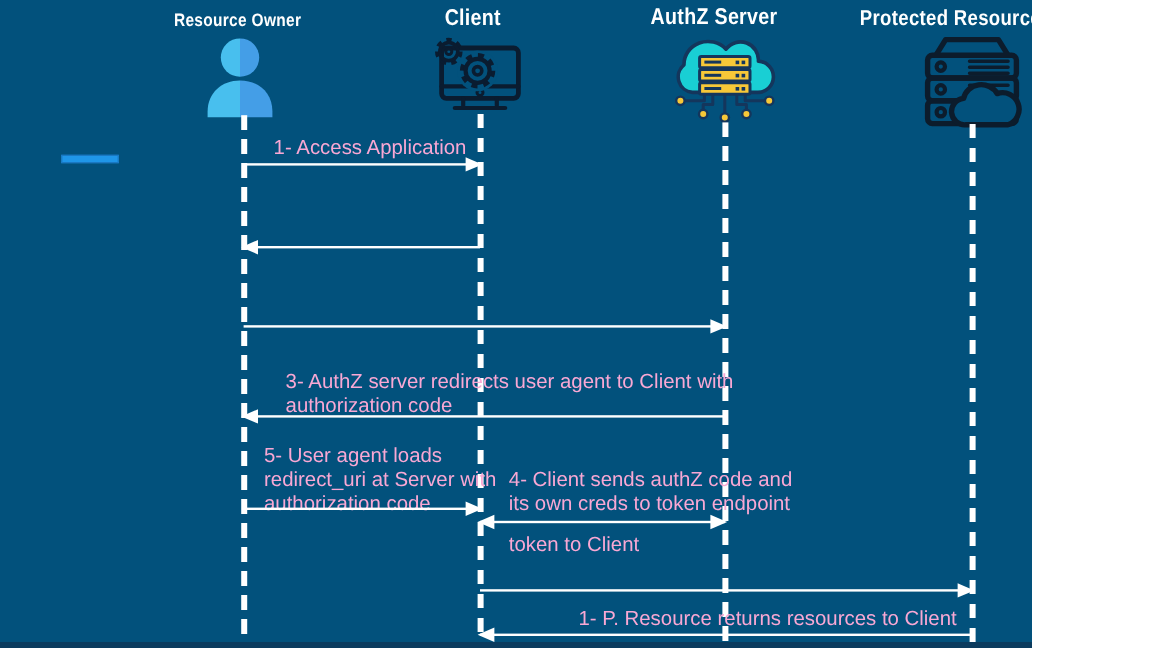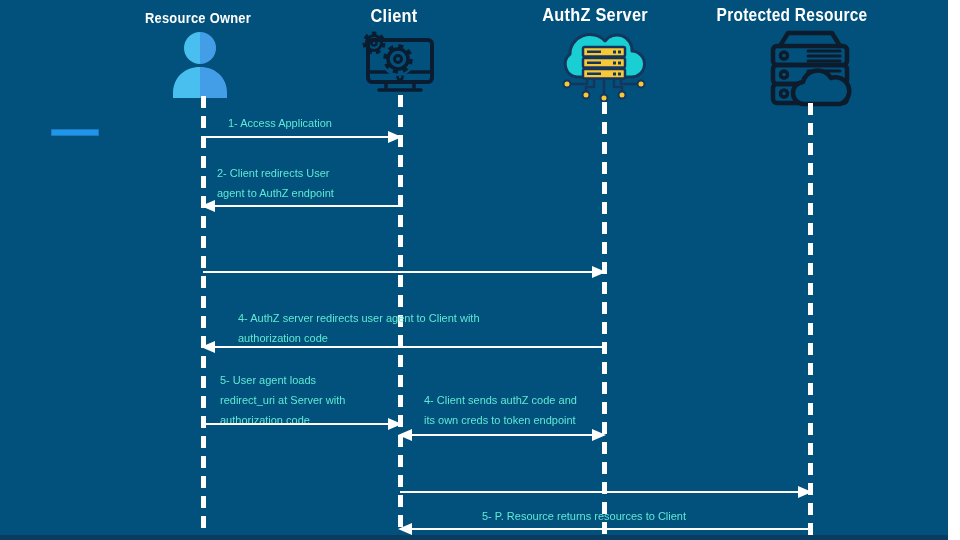--- a/index.html
+++ b/index.html
@@ -1,28 +1,28 @@
 <!DOCTYPE html>
 <html><head>
 <meta charset="utf-8">
 <style>
   html,body{margin:0;padding:0}
-  .stage{position:relative;width:948px;height:540px;background:#02517C;overflow:hidden;
+  .stage{position:relative;width:860px;height:540px;background:#02517C;overflow:hidden;
          font-family:"Liberation Sans",sans-serif}
   .bottom-bar{position:absolute;left:0;top:535px;width:960px;height:5px;background:#0b3b5e}
   .accent-bar{position:absolute;left:51px;top:129px;width:46px;height:5px;background:#1f96e8;border:1px solid #1a78c2}
 
   .actor-label{position:absolute;color:#fff;font-weight:700;white-space:nowrap;
                letter-spacing:.3px;transform:translateX(-50%) scaleX(.86)}
   .lifeline{position:absolute;width:5px;
             background-image:repeating-linear-gradient(180deg,#fff 0,#fff 12px,transparent 12px,transparent 20px)}
 
   .icon{position:absolute}
 
-  .msg{position:absolute;color:#5eead4;font-size:11px;line-height:20px;white-space:nowrap}
+  .msg{position:absolute;color:#f9a8d4;font-size:17px;line-height:20px;white-space:nowrap}
 
   .arrow{position:absolute;height:2px;background:#fff}
   .arrow .head-r{position:absolute;right:-2px;top:50%;transform:translateY(-50%);
                  width:0;height:0;border-top:6px solid transparent;border-bottom:6px solid transparent;
                  border-left:14px solid #fff}
   .arrow .head-l{position:absolute;left:-2px;top:50%;transform:translateY(-50%);
                  width:0;height:0;border-top:6px solid transparent;border-bottom:6px solid transparent;
                  border-right:14px solid #fff}
 </style>
 </head>
@@ -132,34 +132,30 @@
   <div class="lifeline" style="left:601.5px;top:102px;height:433px"></div>
   <div class="lifeline" style="left:807.5px;top:103px;height:432px"></div>
 
   <div class="msg" style="left:228px;top:113px">
     <div>1- Access Application</div>
   </div>
   <div class="arrow" style="left:203px;top:136px;width:197px">
       <span class="head-r"></span>
     </div>
 
-  <div class="msg" style="left:217px;top:163px">
-    <div>2- Client redirects User</div>
-    <div>agent to AuthZ endpoint</div>
-  </div>
   <div class="arrow" style="left:203px;top:205px;width:197px">
       <span class="head-l"></span>
     </div>
 
   <div class="arrow" style="left:203px;top:271px;width:401px">
       <span class="head-r"></span>
     </div>
 
   <div class="msg" style="left:238px;top:308px">
-    <div>4- AuthZ server redirects user agent to Client with</div>
+    <div>3- AuthZ server redirects user agent to Client with</div>
     <div>authorization code</div>
   </div>
   <div class="arrow" style="left:203px;top:346px;width:401px">
       <span class="head-l"></span>
     </div>
 
   <div class="msg" style="left:220px;top:370px">
     <div>5- User agent loads</div>
     <div>redirect_uri at Server with</div>
     <div>authorization code</div>
@@ -171,26 +167,27 @@
   <div class="msg" style="left:424px;top:390px">
     <div>4- Client sends authZ code and</div>
     <div>its own creds to token endpoint</div>
   </div>
   <div class="arrow" style="left:400px;top:434px;width:204px">
     <span class="head-l"></span>
     <span class="head-r"></span>
   </div>
 
   <div class="msg" style="left:424px;top:444px">
+    <div>token to Client</div>
   </div>
 
   <div class="arrow" style="left:400px;top:491px;width:410px">
       <span class="head-r"></span>
     </div>
 
   <div class="msg" style="left:482px;top:506px">
-    <div>5- P. Resource returns resources to Client</div>
+    <div>1- P. Resource returns resources to Client</div>
   </div>
   <div class="arrow" style="left:400px;top:528px;width:410px">
       <span class="head-l"></span>
     </div>
 
 </div>
 
 </body></html>

